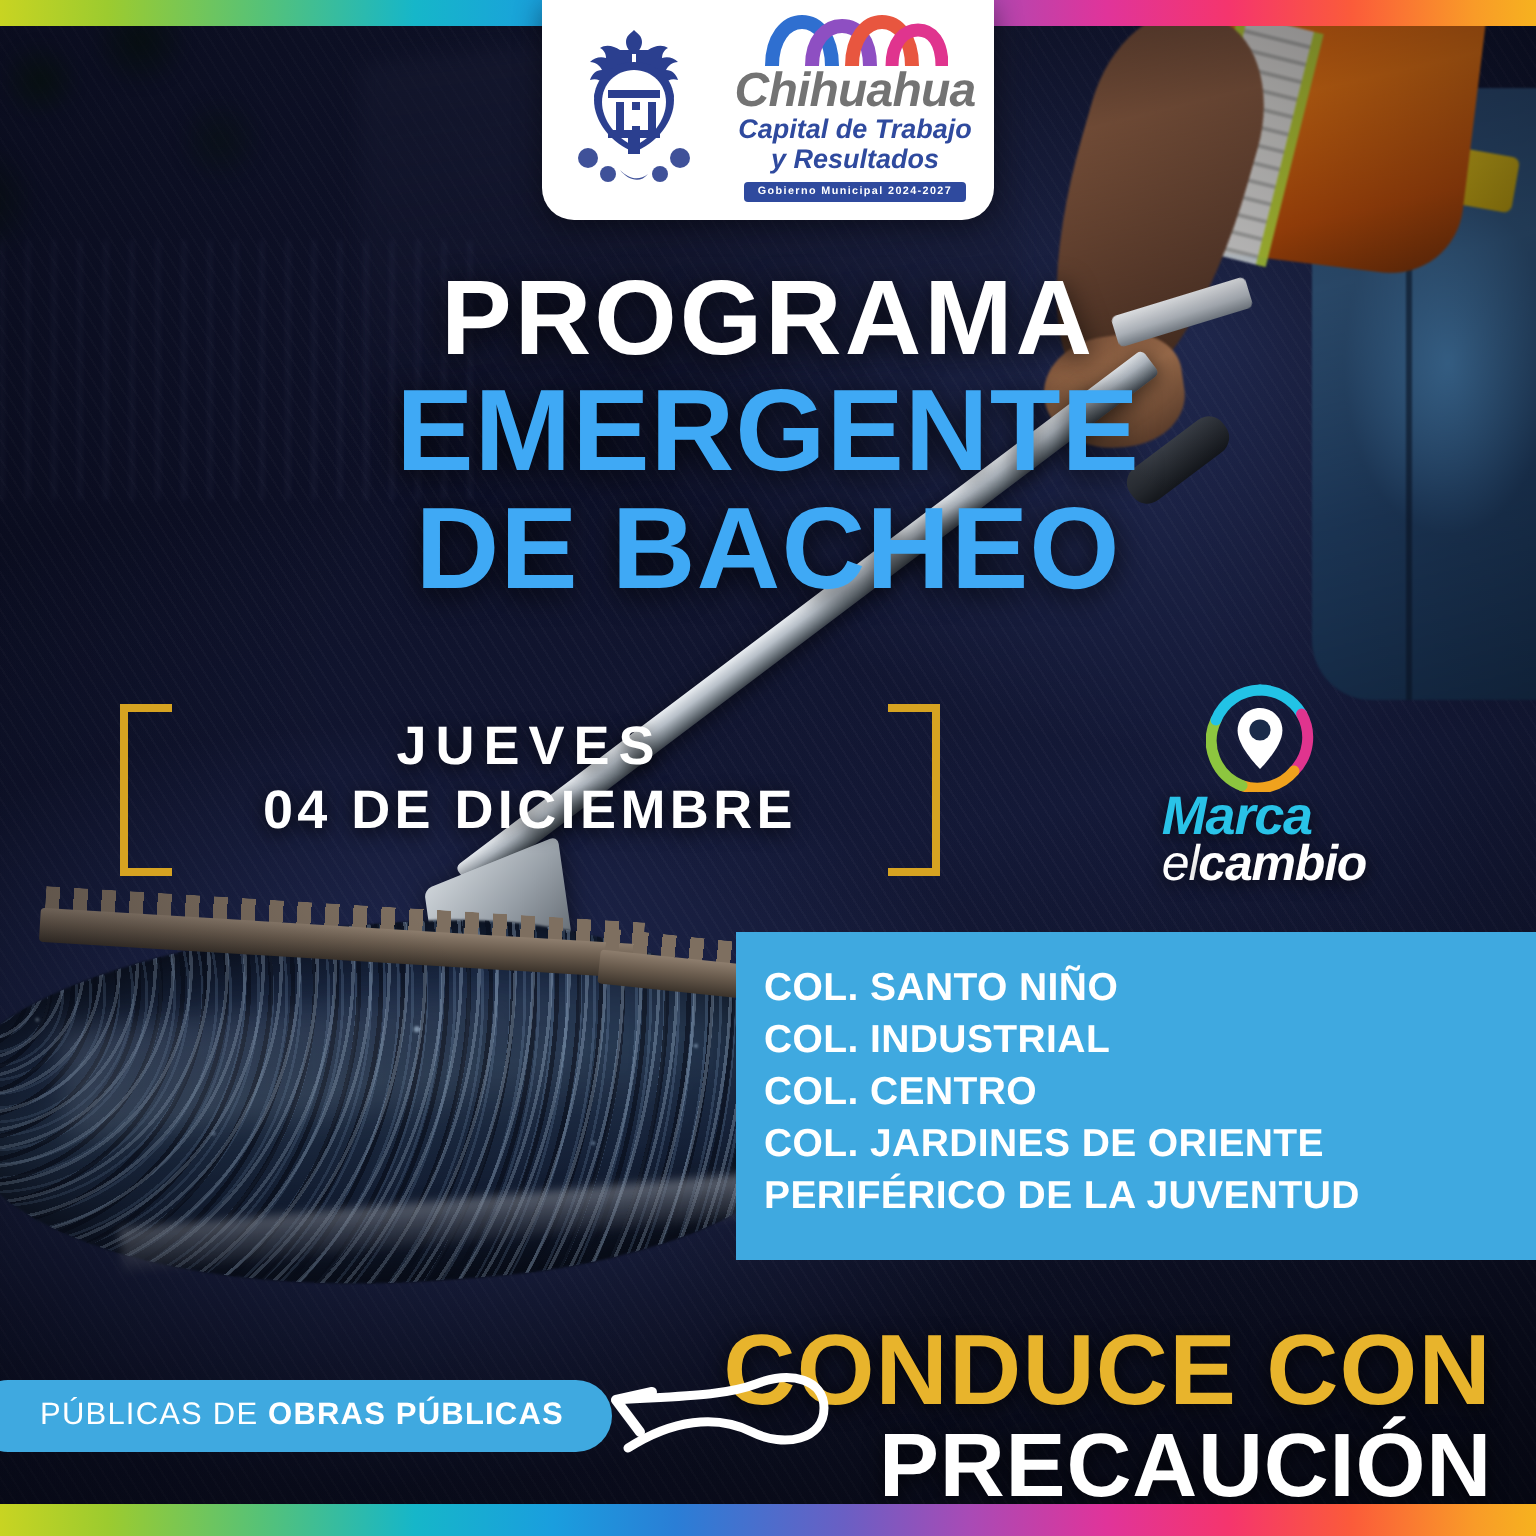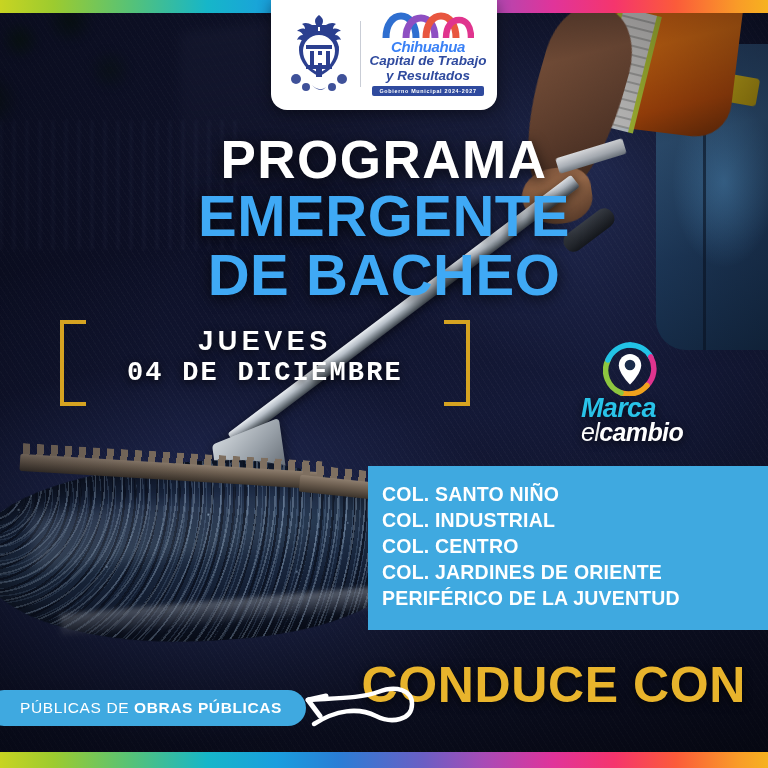--- a/index.html
+++ b/index.html
@@ -215,21 +215,21 @@
     z-index:45;
     display:flex; align-items:center; justify-content:center;
     padding:8px 10px 10px 10px;
     box-shadow:0 3px 14px rgba(0,0,0,.45);
   }
   .crest { width:74px; height:82px; flex:0 0 auto; }
   .logo-div { width:1px; height:66px; background:#c9cdd6; margin:0 9px 0 4px; }
   .logo-right { display:flex; flex-direction:column; align-items:center; }
   .arcs { width:92px; height:26px; margin-bottom:1px; }
   .brand-1 {
-    font-size:15px; font-weight:bold; color:#3b82f6; letter-spacing:-.4px;
+    font-size:24px; font-weight:bold; color:#737373; letter-spacing:-.4px;
     line-height:1; font-style:italic;
   }
   .brand-2 {
     font-size:13.5px; font-weight:bold; color:#2f4a9e; line-height:1.08;
     font-style:italic; text-align:center;
   }
   .brand-3 {
     margin-top:3px;
     background:#2f4a9e; color:#fff; font-size:5.4px; font-weight:bold;
     letter-spacing:.7px; padding:2px 7px; border-radius:2px; white-space:nowrap;
@@ -240,33 +240,32 @@
   .hl-1 {
     font-size:53px; font-weight:bold; color:#ffffff; letter-spacing:1.5px;
     line-height:.98; text-shadow:0 3px 14px rgba(0,0,0,.75);
   }
   .hl-2, .hl-3 {
     font-size:58px; font-weight:bold; color:#3fa9f5; letter-spacing:.5px;
     line-height:1.02; text-shadow:0 3px 14px rgba(0,0,0,.75);
   }
 
   
-  .date-block { position:absolute; left:60px; top:320px; width:410px; height:86px; z-index:30; }
+  .date-block { position:absolute; left:60px; top:352px; width:410px; height:86px; z-index:30; }
   .brk { position:absolute; top:0; width:26px; height:86px; border:4px solid #d6a321; }
   .brk-l { left:0; border-right:none; }
   .brk-r { right:0; border-left:none; }
   .date-text { position:absolute; left:26px; right:26px; top:6px; text-align:center; }
   .date-1 {
     font-size:27px; font-weight:bold; color:#ffffff; letter-spacing:4.5px; line-height:1.18;
     text-shadow:0 2px 9px rgba(0,0,0,.8);
   }
   .date-2 {
     font-size:27px; font-weight:bold; color:#ffffff; letter-spacing:2.2px; line-height:1.18;
     text-shadow:0 2px 9px rgba(0,0,0,.8);
-    font-family:Liberation Mono, monospace;
   }
 
   
   .app-block { position:absolute; left:505px; top:342px; width:250px; z-index:30; }
   .app-label {
     font-size:12.5px; font-weight:bold; color:#ffffff; font-style:italic;
     letter-spacing:-.1px; margin-bottom:7px;
     text-shadow:0 2px 7px rgba(0,0,0,.85);
   }
   .app-logo { display:flex; align-items:center;flex-direction:column; }
@@ -440,15 +439,16 @@
     <div class="pill-text"><span>PÚBLICAS DE </span><span class="b">OBRAS PÚBLICAS</span></div>
   </div>
 
   <svg class="arrow-svg" viewBox="0 0 125 80">
     <path d="M8 28 C40 26 62 26 78 20 C96 13 112 18 112 32 C112 48 92 52 76 44 C58 35 36 38 14 52" fill="none" stroke="#ffffff" stroke-width="4.5" stroke-linecap="round"></path>
     <path d="M8 28 L26 24 M8 28 L20 44" fill="none" stroke="#ffffff" stroke-width="5" stroke-linecap="round"></path>
   </svg>
 
   <div class="conduce">
     <div class="cd-1">CONDUCE CON</div>
+    <div class="cd-2">PRECAUCIÓN</div>
   </div>
 
 </div>
 
 </body></html>

